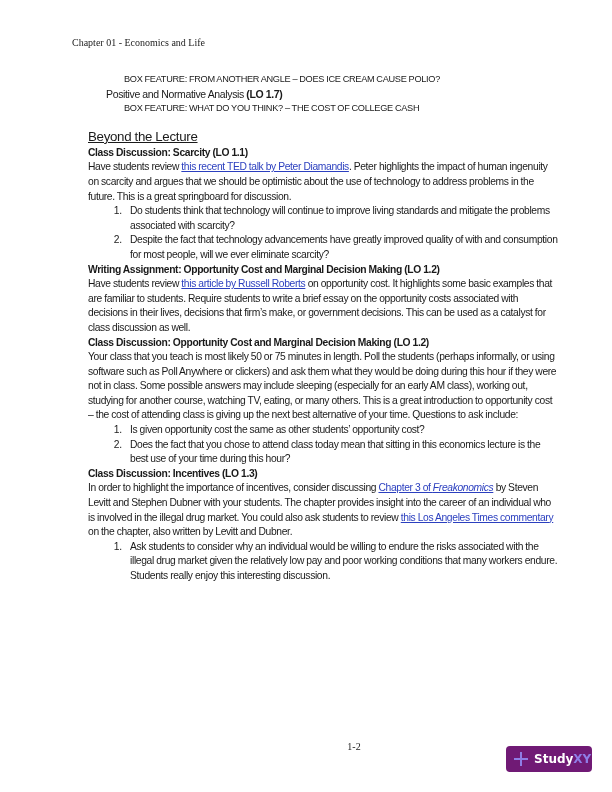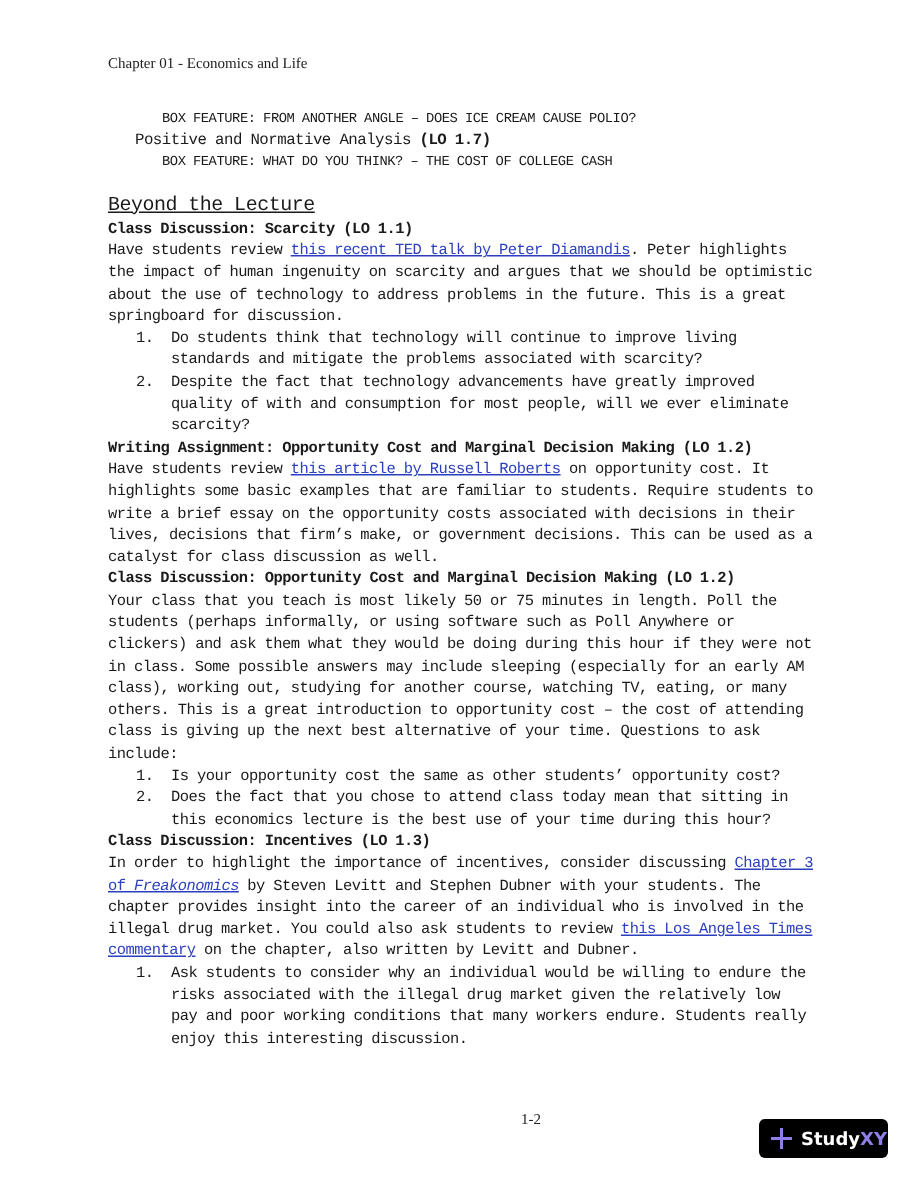--- a/index.html
+++ b/index.html
@@ -1,30 +1,30 @@
 <!DOCTYPE html>
 <html><head>
 <meta charset="utf-8">
 <style>
   html, body { margin: 0; padding: 0; background: #ffffff; }
   body { width: 612px; height: 792px; position: relative; overflow: hidden; color: #1a1a1a; }
   .page { position: absolute; left: 0; top: 0; width: 612px; height: 792px; }
   .header { position: absolute; left: 72px; top: 37px; font-family: "Liberation Serif", serif; font-size: 10px; color: #222; }
-  .content { position: absolute; left: 72px; top: 72px; width: 470px; font-family: Liberation Mono, monospace; font-size: 10.3px; line-height: 14.6px; letter-spacing: -0.35px; word-spacing: -0.2px; }
+  .content { position: absolute; left: 88px; top: 72px; width: 470px; font-family: Liberation Sans, sans-serif; font-size: 10.3px; line-height: 14.6px; letter-spacing: -0.35px; word-spacing: -0.2px; }
   .toc-box { padding-left: 36px; font-size: 9.2px; line-height: 14.6px; letter-spacing: -0.3px; }
   .toc-sec { padding-left: 18px; font-size: 10.5px; line-height: 14.6px; }
   .toc-sec b { font-weight: bold; }
   .section-title { margin-top: 12px; font-size: 13.3px; line-height: 18px; text-decoration: underline; letter-spacing: -0.3px; }
   .block { margin-top: 0; }
   .block-title { font-weight: bold; }
   a.link { color: #2b3fbf; text-decoration: underline; }
   ol { margin: 0; padding-left: 36px; }
   ol li { padding-left: 6px; }
   .footer { position: absolute; left: 0; width: 612px; top: 741px; text-align: center; font-family: "Liberation Serif", serif; font-size: 10px; color: #222; padding-left: 48px; }
-  .badge { position: absolute; left: 506px; top: 746px; width: 86px; height: 26px; background: #000000; border-radius: 4px; display: flex; align-items: center; font-family: "DejaVu Sans", sans-serif; font-weight: bold; font-size: 12px; color: #ffffff; }
+  .badge { position: absolute; left: 506px; top: 746px; width: 86px; height: 26px; background: #701a75; border-radius: 4px; display: flex; align-items: center; font-family: "DejaVu Sans", sans-serif; font-weight: bold; font-size: 12px; color: #ffffff; }
   .badge .plus { position: relative; width: 14px; height: 14px; margin-left: 8px; margin-right: 6px; }
   .badge .plus::before, .badge .plus::after { content: ""; position: absolute; background: #8f7ee6; }
   .badge .plus::before { left: 6px; top: 0; width: 2px; height: 14px; }
   .badge .plus::after { left: 0; top: 6px; width: 14px; height: 2px; }
   .badge .xy { color: #8f7ee6; }
 </style>
 </head>
 <body>
 
 <div class="page">
@@ -52,21 +52,21 @@
 
     <div class="block">
       <div class="block-title">Writing Assignment: Opportunity Cost and Marginal Decision Making (LO 1.2)</div>
       <div><span>Have students review </span><a class="link">this article by Russell Roberts</a><span> on opportunity cost. It highlights some basic examples that are familiar to students. Require students to write a brief essay on the opportunity costs associated with decisions in their lives, decisions that firm’s make, or government decisions. This can be used as a catalyst for class discussion as well.</span></div>
     </div>
 
     <div class="block">
       <div class="block-title">Class Discussion: Opportunity Cost and Marginal Decision Making (LO 1.2)</div>
       <div>Your class that you teach is most likely 50 or 75 minutes in length.  Poll the students (perhaps informally, or using software such as Poll Anywhere or clickers) and ask them what they would be doing during this hour if they were not in class.  Some possible answers may include sleeping (especially for an early AM class), working out, studying for another course, watching TV, eating, or many others.  This is a great introduction to opportunity cost – the cost of attending class is giving up the next best alternative of your time.  Questions to ask include:</div>
       <ol>
-        <li>Is your opportunity cost the same as other students’ opportunity cost?</li>
+        <li>Is given opportunity cost the same as other students’ opportunity cost?</li>
         <li>Does the fact that you chose to attend class today mean that sitting in this economics lecture is the best use of your time during this hour?</li>
       </ol>
     </div>
 
     <div class="block">
       <div class="block-title">Class Discussion: Incentives (LO 1.3)</div>
       <div><span>In order to highlight the importance of incentives, consider discussing </span><a class="link"><span>Chapter 3 of </span><i>Freakonomics</i></a><span> by Steven Levitt and Stephen Dubner with your students. The chapter provides insight into the career of an individual who is involved in the illegal drug market. You could also ask students to review </span><a class="link">this Los Angeles Times commentary</a><span> on the chapter, also written by Levitt and Dubner.</span></div>
       <ol>
         <li>Ask students to consider why an individual would be willing to endure the risks associated with the illegal drug market given the relatively low pay and poor working conditions that many workers endure. Students really enjoy this interesting discussion.</li>
       </ol>

